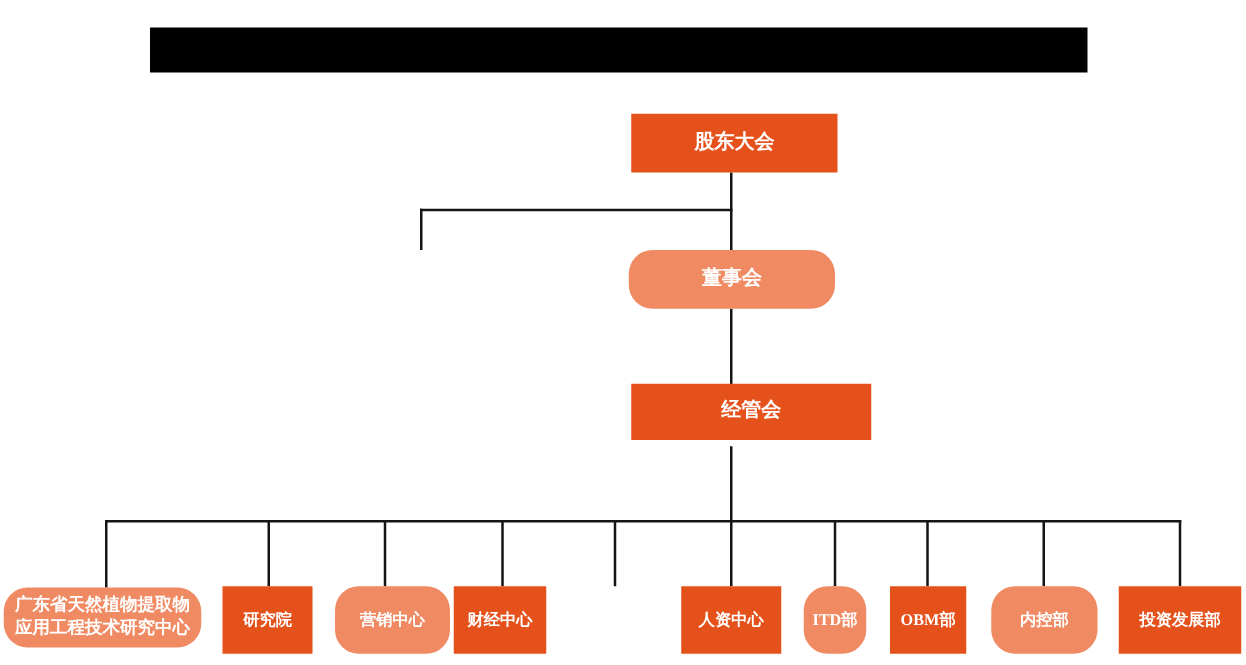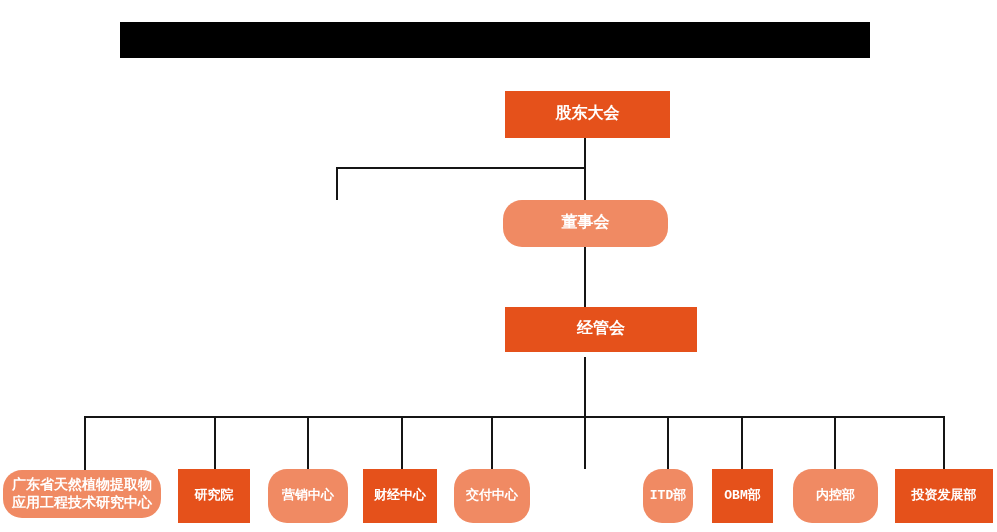--- a/index.html
+++ b/index.html
@@ -7,21 +7,21 @@
     --light-orange:#F08A63;
     --line-color:#151515;
     --redacted-color:#000000;
     --page-bg:#ffffff;
   }
   html,body{margin:0;padding:0;background:var(--page-bg);}
   .canvas{
     position:relative;
     width:997px;height:532px;
     background:var(--page-bg);
-    font-family:Liberation Mono, monospace;
+    font-family:Liberation Serif, serif;
     overflow:hidden;
   }
   .redacted{
     position:absolute;
     background:var(--redacted-color);
   }
   .node{
     position:absolute;
     display:flex;align-items:center;justify-content:center;
     color:#ffffff;font-weight:bold;
@@ -72,28 +72,28 @@
   <div class="node solid fs16" style="left:505px;top:307px;width:192px;height:45px">
     <span class="lbl">经管会</span>
   </div>
 
   <div class="node light fs12" style="left:3px;top:470px;width:158px;height:48px">
     <span class="lbl">广东省天然植物提取物应用工程技术研究中心</span>
   </div>
   <div class="node solid fs14" style="left:178px;top:469px;width:72px;height:54px">
     <span class="lbl">研究院</span>
   </div>
-  <div class="node light fs14" style="left:268px;top:469px;width:80px;height:54px">
+  <div class="node light fs14" style="left:268px;top:469px;width:92px;height:54px">
     <span class="lbl">营销中心</span>
   </div>
   <div class="node solid fs14" style="left:363px;top:469px;width:74px;height:54px">
     <span class="lbl">财经中心</span>
   </div>
-  <div class="node light fs14" style="left:454px;top:469px;width:76px;height:54px">
-    <span class="lbl">交付中心</span>
+  <div class="node solid fs14" style="left:545px;top:469px;width:80px;height:54px">
+    <span class="lbl">人资中心</span>
   </div>
   <div class="node light fs14" style="left:643px;top:469px;width:50px;height:54px">
     <span class="lbl">ITD部</span>
   </div>
   <div class="node solid fs14" style="left:712px;top:469px;width:61px;height:54px">
     <span class="lbl">OBM部</span>
   </div>
   <div class="node light fs14" style="left:793px;top:469px;width:85px;height:54px">
     <span class="lbl">内控部</span>
   </div>

